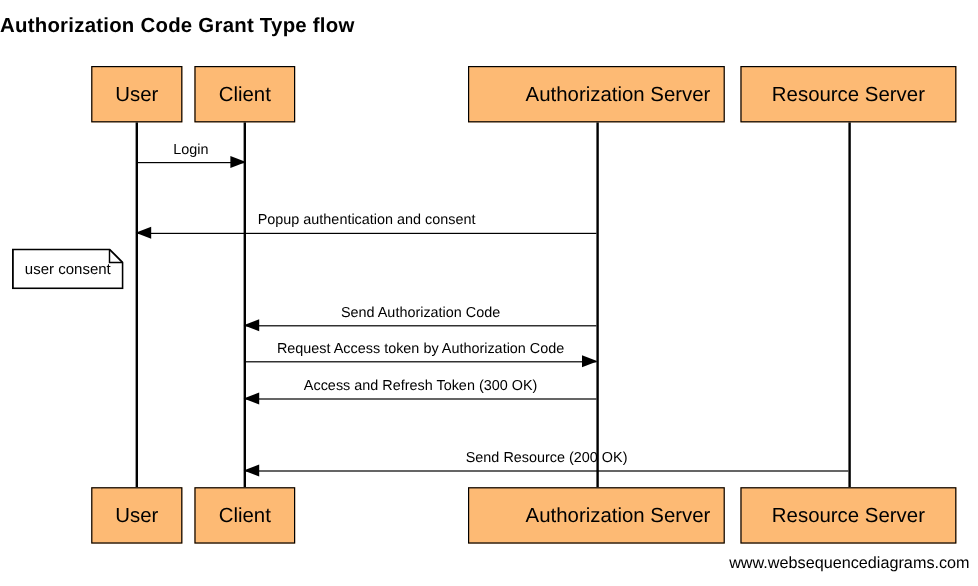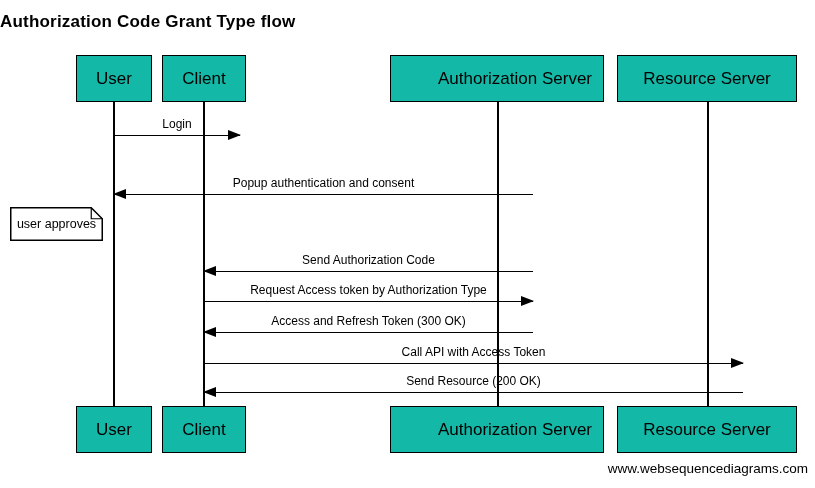--- a/index.html
+++ b/index.html
@@ -6,34 +6,34 @@
   .canvas{
     position:relative;width:815px;height:488px;background:#ffffff;overflow:hidden;
     font-family:"Liberation Sans", sans-serif;color:#000;
   }
   .title{
     position:absolute;top:12px;left:0;width:815px;text-align:left;
     font-size:17px;font-weight:bold;letter-spacing:0.2px;
   }
   .actor{
     position:absolute;box-sizing:border-box;height:47px;
-    border:1.5px solid #000;background:#14b8a6;
+    border:1.5px solid #000;background:#fdba74;
     display:flex;align-items:center;justify-content:center;
     font-size:17px;
   }
   .row-top{top:55px;}
   .row-bottom{top:406px;}
   .a-user{left:76px;width:76px;}
   .a-client{left:162px;width:84px;}
   .a-auth{left:390px;width:214px;padding-left:36px;}
   .a-res{left:617px;width:180px;}
   .lifeline{
     position:absolute;top:102px;height:304px;width:1.5px;background:#000;
   }
-  .message{position:absolute;height:24px;padding-left:36px;}
+  .message{position:absolute;height:24px;}
   .msg-label{
     position:absolute;left:0;right:0;bottom:5px;text-align:center;
     font-size:12px;line-height:14px;white-space:nowrap;
   }
   .msg-line{
     position:absolute;left:0;right:0;bottom:0;height:1.5px;background:#000;
   }
   .head{
     position:absolute;width:0;height:0;
     border-top:5.5px solid transparent;border-bottom:5.5px solid transparent;
@@ -93,53 +93,47 @@
   </div>
 
   <div class="message" style="left:204px;top:248px;width:293px;">
     <div class="msg-label">Send Authorization Code</div>
     <div class="msg-line">
         <i class="head left"></i>
       </div>
   </div>
 
   <div class="message" style="left:204px;top:278px;width:293px;">
-    <div class="msg-label">Request Access token by Authorization Type</div>
+    <div class="msg-label">Request Access token by Authorization Code</div>
     <div class="msg-line">
         <i class="head right"></i>
       </div>
   </div>
 
   <div class="message" style="left:204px;top:309px;width:293px;">
     <div class="msg-label">Access and Refresh Token (300 OK)</div>
     <div class="msg-line">
         <i class="head left"></i>
       </div>
   </div>
 
-  <div class="message" style="left:204px;top:340px;width:503px;">
-    <div class="msg-label">Call API with Access Token</div>
-    <div class="msg-line">
-        <i class="head right"></i>
-      </div>
-  </div>
 
   <div class="message" style="left:204px;top:369px;width:503px;">
     <div class="msg-label">Send Resource (200 OK)</div>
     <div class="msg-line">
         <i class="head left"></i>
       </div>
   </div>
 
   <div class="note">
     <svg width="93" height="34" viewBox="0 0 93 34">
       <path d="M0.75,0.75 L81.25,0.75 L92.25,11.75 L92.25,33.25 L0.75,33.25 Z" fill="#ffffff" stroke="#000000" stroke-width="1.5"></path>
       <path d="M81.25,0.75 L81.25,11.75 L92.25,11.75" fill="none" stroke="#000000" stroke-width="1.2"></path>
     </svg>
-    <span class="note-text">user approves</span>
+    <span class="note-text">user consent</span>
   </div>
 
   <div class="actor row-bottom a-user">
     <span>User</span>
   </div>
   <div class="actor row-bottom a-client">
     <span>Client</span>
   </div>
   <div class="actor row-bottom a-auth">
     <span>Authorization Server</span>

